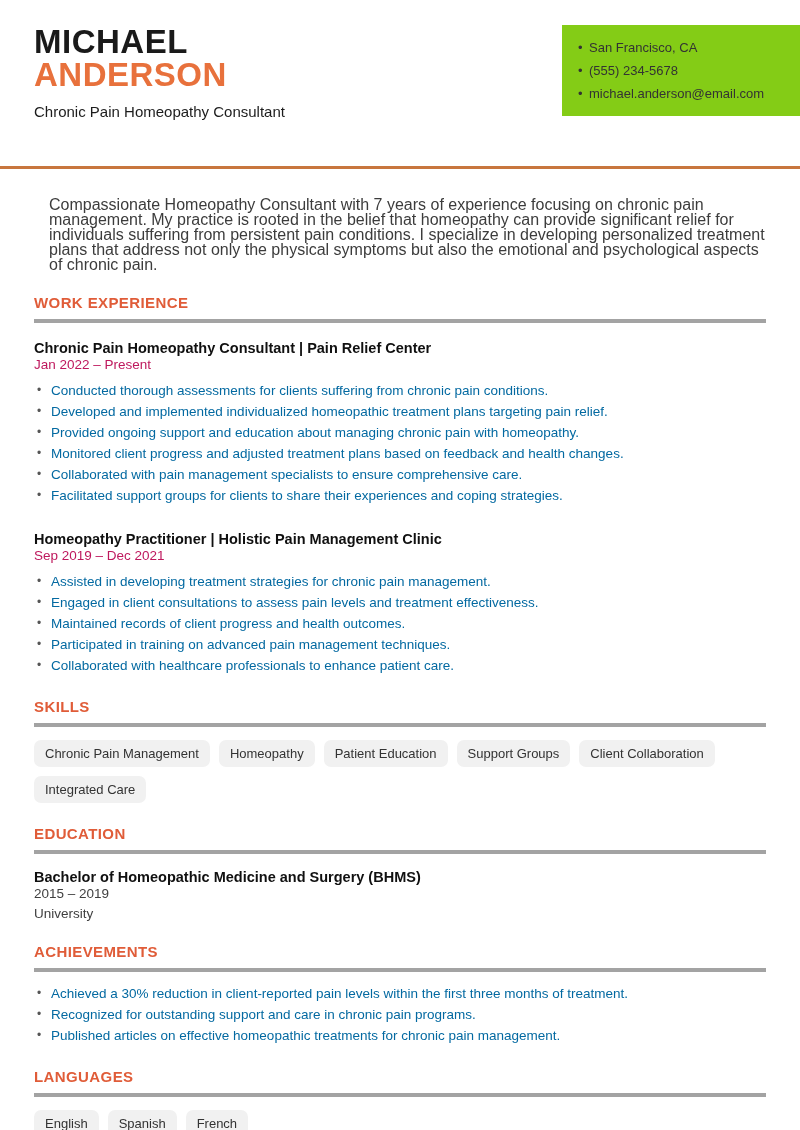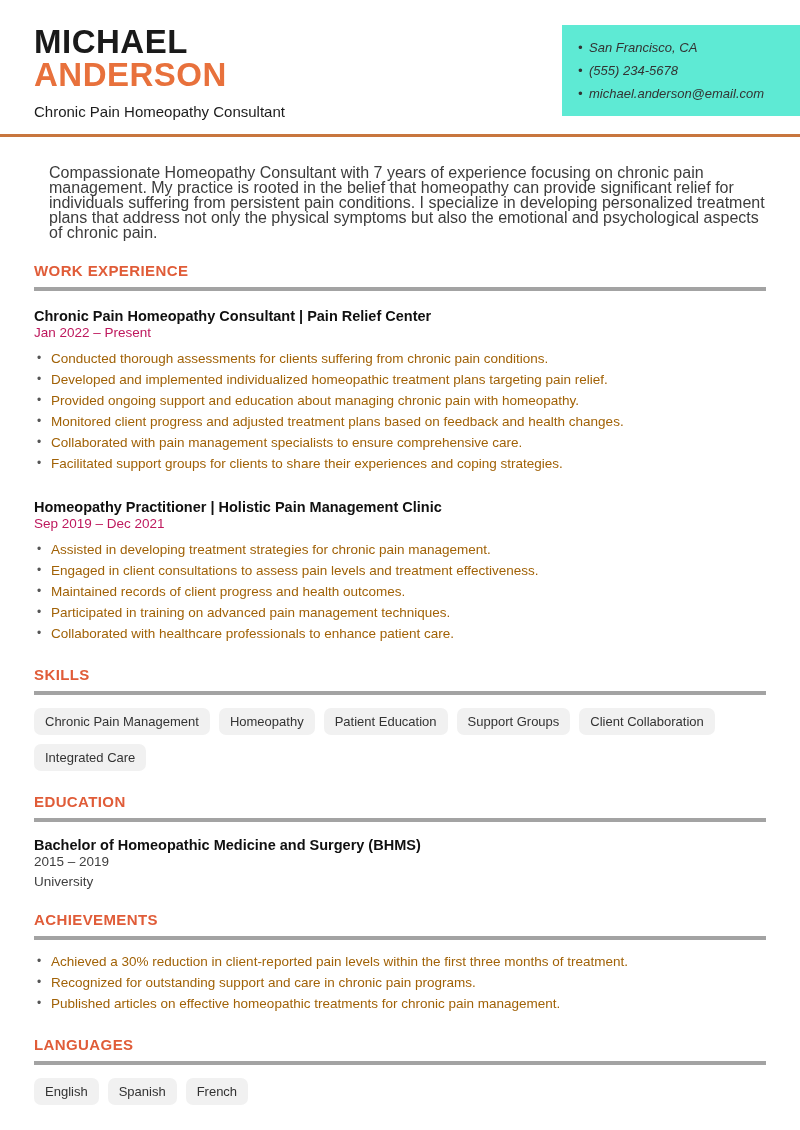--- a/index.html
+++ b/index.html
@@ -3,34 +3,34 @@
 <meta charset="utf-8">
 <style>
   * { margin: 0; padding: 0; box-sizing: border-box; }
   html, body { width: 800px; background: #ffffff; }
   body {
     height: 1130px;
     overflow: hidden;
     font-family: "Liberation Sans", sans-serif;
     color: #3a3a3a;
   }
-  .header { position: relative; height: 134px; }
+  .header { position: relative; height: 166px; }
   .name-block { padding: 26px 0 0 34px; }
   .first-name {
     font-size: 33px; font-weight: 800; letter-spacing: 0.5px;
     color: #1a1a1a; line-height: 32px;
   }
   .last-name {
     font-size: 33px; font-weight: 800; letter-spacing: 0.5px;
     color: #e8713c; line-height: 33px;
   }
   .role-title { margin-top: 12px; font-size: 15px; font-weight: 500; color: #1c1c1c; }
   .contact-box {
     position: absolute; top: 25px; right: 0; width: 238px;
-    background: #5eead4; padding: 11px 12px 11px 14px; font-style: italic;
+    background: #84cc16; padding: 11px 12px 11px 14px;
   }
   .contact-list { list-style: none; }
   .contact-item {
     font-size: 13px; color: #333333; line-height: 23px;
     padding-left: 13px; position: relative;
   }
   .contact-item::before {
     content: "•"; position: absolute; left: 2px; color: #333333;
   }
   .top-divider { height: 3px; background: #c8763e; width: 800px; }
@@ -41,21 +41,21 @@
     font-size: 15px; font-weight: 700; letter-spacing: 0.4px;
     color: #e05c38; padding-bottom: 7px; border-bottom: 4px solid #a3a3a3;
     line-height: 18px;
   }
   .job { margin-top: 16px; }
   .row { display: flex; justify-content: flex-end; align-items: baseline; flex-direction: column; }
   .job-title { font-size: 14.5px; font-weight: 700; color: #101010; line-height: 18px; }
   .job-dates { font-size: 13.5px; color: #be185d; white-space: nowrap; }
   .bullets { list-style: none; margin-top: 8px; }
   .bullets li {
-    font-size: 13.5px; color: #a16207; line-height: 21px;
+    font-size: 13.5px; color: #0369a1; line-height: 21px;
     padding-left: 17px; position: relative;
   }
   .bullets li::before {
     content: "•"; position: absolute; left: 3px; top: 0; color: #555555; font-size: 12px;
   }
   .tag-row { display: flex; flex-wrap: wrap; gap: 9px; margin-top: 13px; }
   .tag {
     background: #f1f1f1; color: #333333; font-size: 13px;
     padding: 6px 11px; border-radius: 7px; line-height: 15px;
   }

